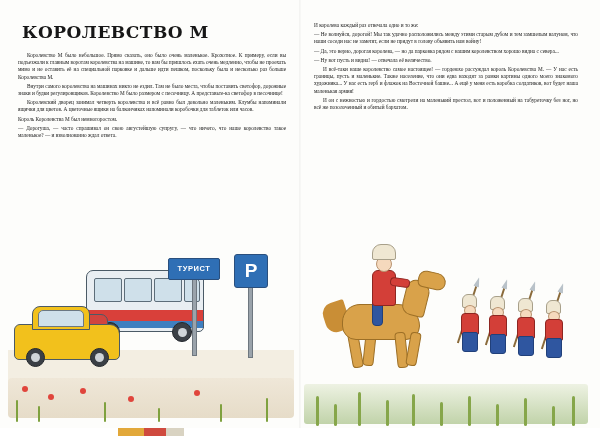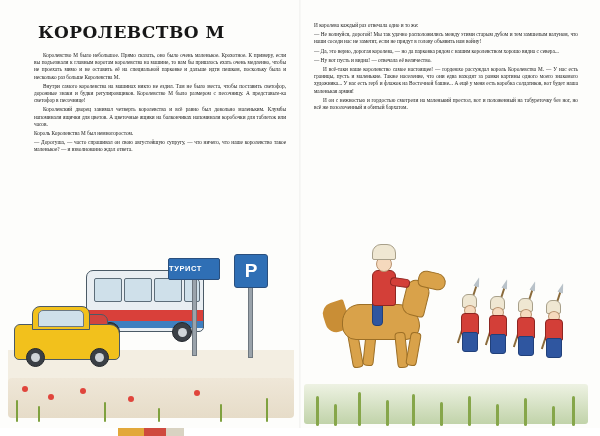--- a/index.html
+++ b/index.html
@@ -17,21 +17,21 @@
   }
   .page-half {
     position: absolute;
     top: 0;
     height: 436px;
     box-sizing: border-box;
   }
   #left-page {
     left: 0;
     width: 300px;
-    padding: 22px 14px 0 34px;
+    padding: 22px 14px 0 18px;
   }
   #right-page {
     left: 300px;
     width: 300px;
     padding: 22px 22px 0 14px;
   }
   .gutter {
     position: absolute;
     left: 299px;
     top: 0;
@@ -235,21 +235,21 @@
     top: 22px;
     width: 50px;
     height: 20px;
     background: #2f6fb5;
     border: 1.4px solid #2a4f7d;
     border-radius: 2px;
     color: #fff;
     font-family: "Liberation Sans", sans-serif;
     font-size: 7.5px;
     font-weight: bold;
-    text-align: left;
+    text-align: center;
     line-height: 20px;
     letter-spacing: 0.6px;
   }
   .sign-parking {
     position: absolute;
     left: 226px;
     top: 18px;
     width: 32px;
     height: 32px;
     background: #2f6fb5;

